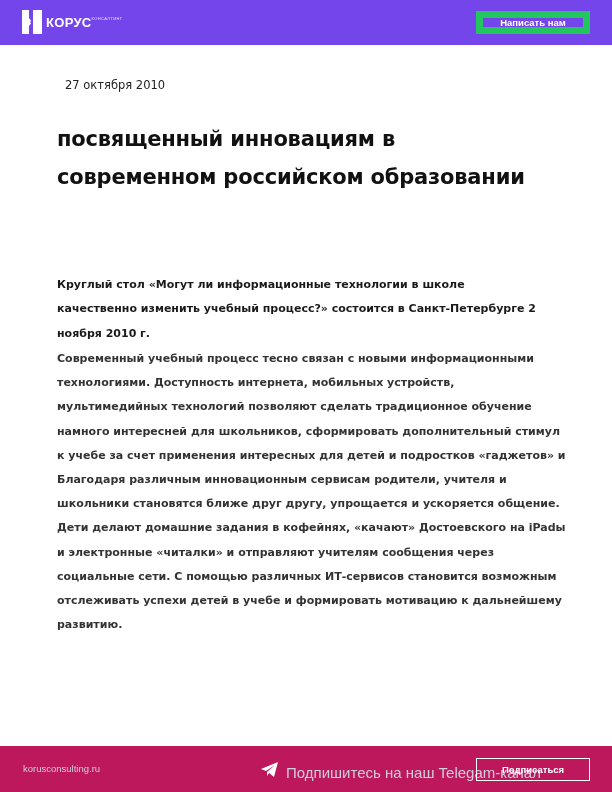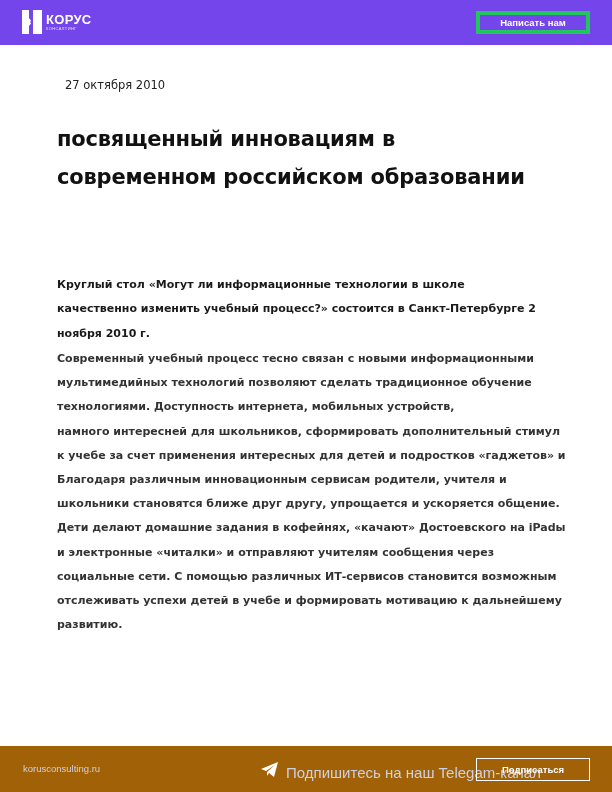--- a/index.html
+++ b/index.html
@@ -7,27 +7,27 @@
     body { font-family: "DejaVu Sans", "Liberation Sans", sans-serif; color: #1a1a1a; position: relative; }
 
     .header {
       position: absolute; top: 0; left: 0; width: 612px; height: 45px;
       background: #7445ea;
     }
     .logo {
       position: absolute; left: 22px; top: 10px; height: 24px; display: flex; align-items: center;
     }
     .logo-mark { width: 20px; height: 24px; position: relative; }
-    .logo-text-wrap { margin-left: 4px; display: flex; flex-direction: column; }
+    .logo-text-wrap { margin-left: 4px; display: flex; flex-direction: row; }
     .logo-text { color: #fff; font-family: "Liberation Sans", sans-serif; font-weight: bold; font-size: 13px; letter-spacing: 0.3px; line-height: 13px; }
     .logo-sub { color: #e8defc; font-size: 4px; line-height: 6px; letter-spacing: 0.4px; font-family: "Liberation Sans", sans-serif; }
 
     .write-btn {
       position: absolute; left: 476px; top: 11px; width: 114px; height: 23px;
-      border: 4px solid #22c55e; color: #fff; font-family: "Liberation Sans", sans-serif; font-weight: bold;
+      border: 7px solid #22c55e; color: #fff; font-family: "Liberation Sans", sans-serif; font-weight: bold;
       font-size: 9.5px; display: flex; align-items: center; justify-content: center; background: transparent;
     }
 
     .date {
       position: absolute; left: 65px; top: 78px; font-size: 11.5px; color: #222;
       font-family: "DejaVu Sans", sans-serif;
     }
 
     .title {
       position: absolute; left: 57px; top: 120px; width: 510px;
@@ -39,21 +39,21 @@
       position: absolute; left: 57px; top: 273px; width: 510px;
       font-family: "DejaVu Sans", sans-serif; font-weight: bold; font-size: 11px; line-height: 24.3px; color: #1a1a1a;
     }
     .body-text {
       position: absolute; left: 57px; top: 347px; width: 510px;
       font-family: "DejaVu Sans", sans-serif; font-size: 11px; line-height: 24.2px; color: #333; font-weight: bold;
     }
     .body-text .line, .lead .line { display: block; white-space: nowrap; }
 
     .footer {
-      position: absolute; left: 0; top: 746px; width: 612px; height: 46px; background: #a16207;
+      position: absolute; left: 0; top: 746px; width: 612px; height: 46px; background: #be185d;
     }
     .footer-site {
       position: absolute; left: 23px; top: 17px; color: #cfcfe0; font-size: 9.5px;
       font-family: "Liberation Sans", sans-serif;
     }
     .tg-icon { position: absolute; left: 261px; top: 16px; width: 17px; height: 15px; }
     .tg-text {
       position: absolute; left: 286px; top: 18px; color: #cfcfe0; font-size: 15px;
       font-family: "Liberation Sans", sans-serif;
     }
@@ -91,22 +91,22 @@
   </h1>
 
   <p class="lead">
     <span class="line">Круглый стол «Могут ли информационные технологии в школе</span>
     <span class="line">качественно изменить учебный процесс?» состоится в Санкт-Петербурге 2</span>
     <span class="line">ноября 2010 г.</span>
   </p>
 
   <p class="body-text">
     <span class="line">Современный учебный процесс тесно связан с новыми информационными</span>
+    <span class="line">технологиями. Доступность интернета, мобильных устройств,</span>
     <span class="line">мультимедийных технологий позволяют сделать традиционное обучение</span>
-    <span class="line">технологиями. Доступность интернета, мобильных устройств,</span>
     <span class="line">намного интересней для школьников, сформировать дополнительный стимул</span>
     <span class="line">к учебе за счет применения интересных для детей и подростков «гаджетов» и</span>
     <span class="line">Благодаря различным инновационным сервисам родители, учителя и</span>
     <span class="line">школьники становятся ближе друг другу, упрощается и ускоряется общение.</span>
     <span class="line">Дети делают домашние задания в кофейнях, «качают» Достоевского на iPadы</span>
     <span class="line">и электронные «читалки» и отправляют учителям сообщения через</span>
     <span class="line">социальные сети. С помощью различных ИТ-сервисов становится возможным</span>
     <span class="line">отслеживать успехи детей в учебе и формировать мотивацию к дальнейшему</span>
     <span class="line">развитию.</span>
   </p>

